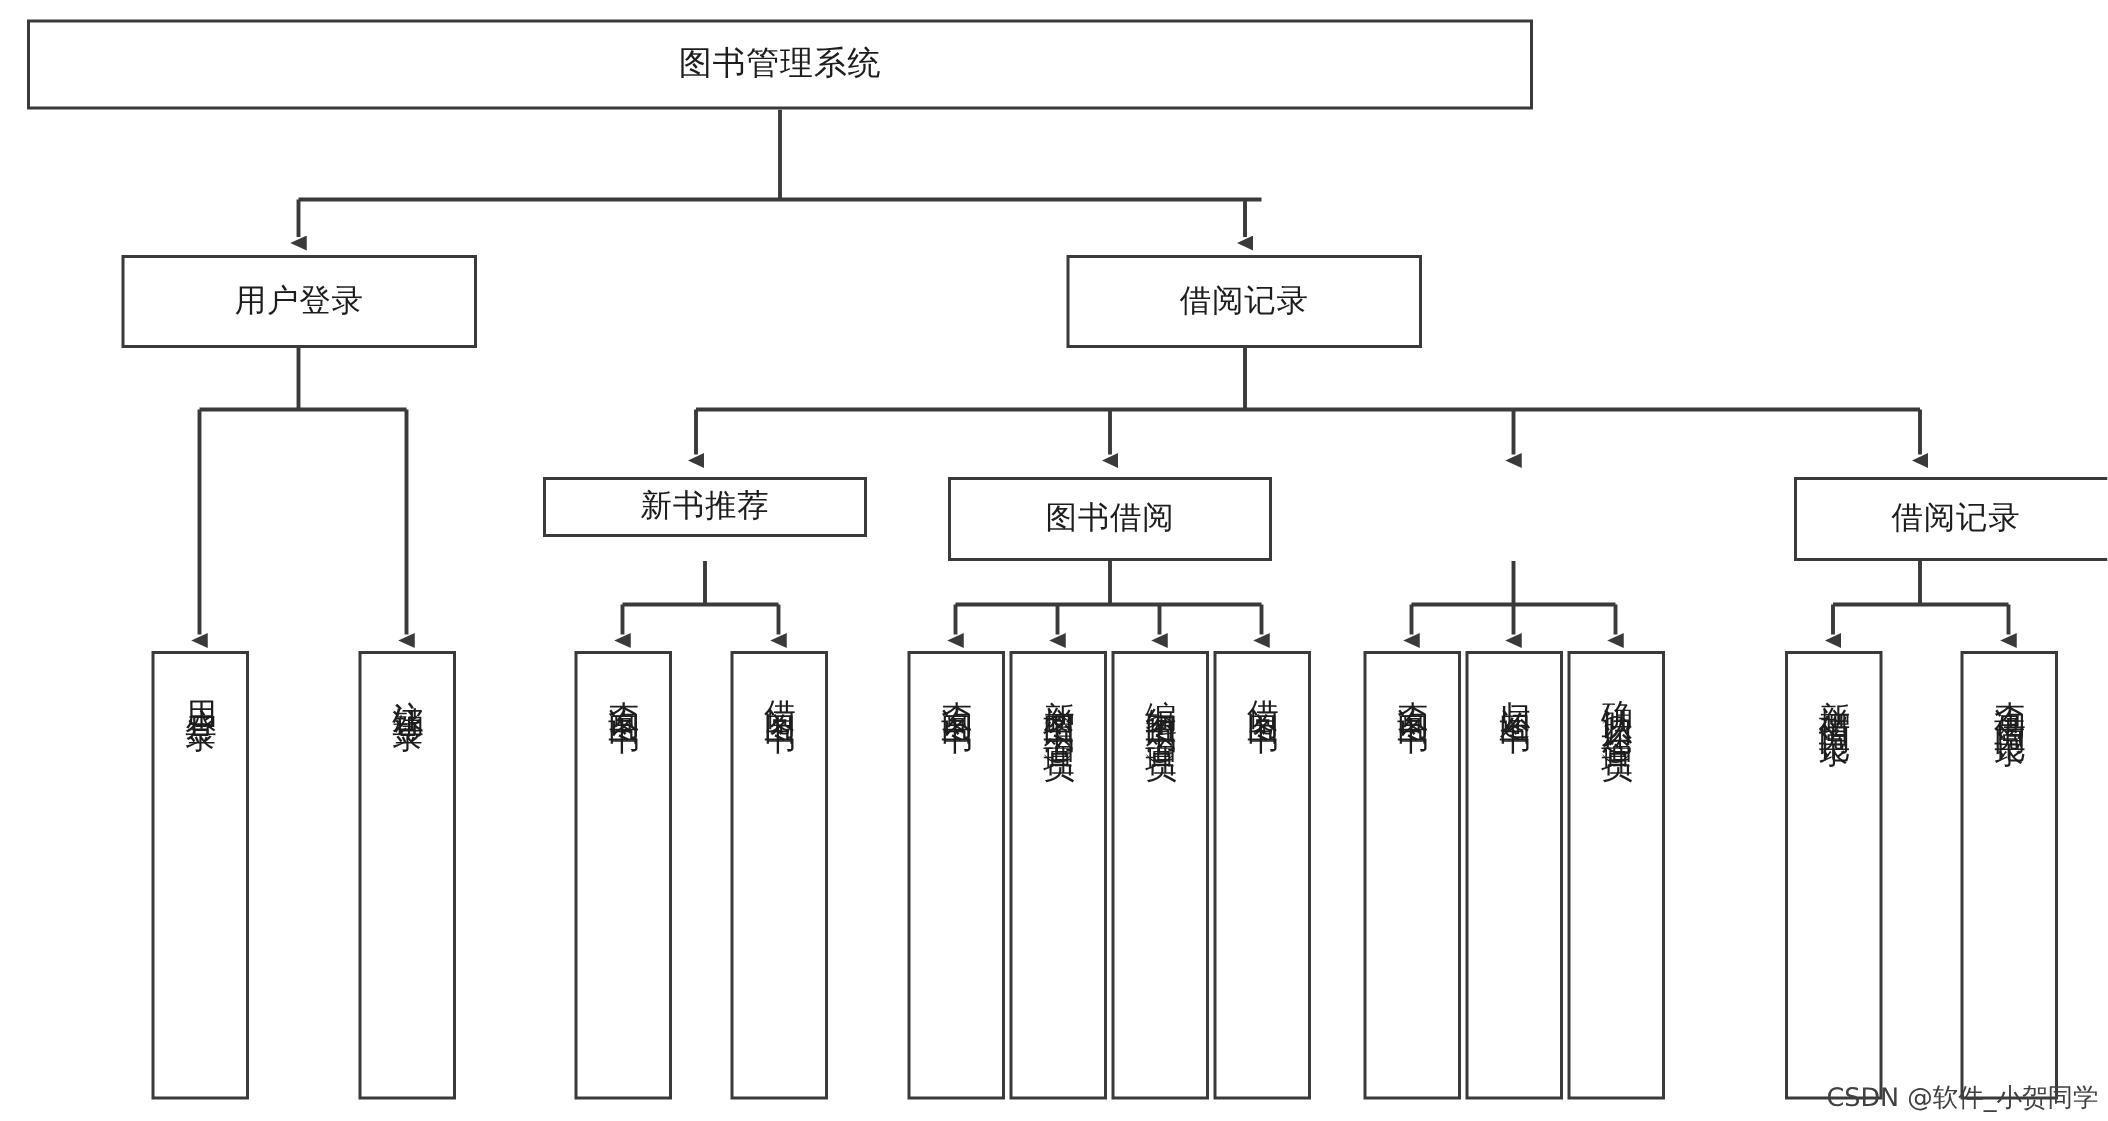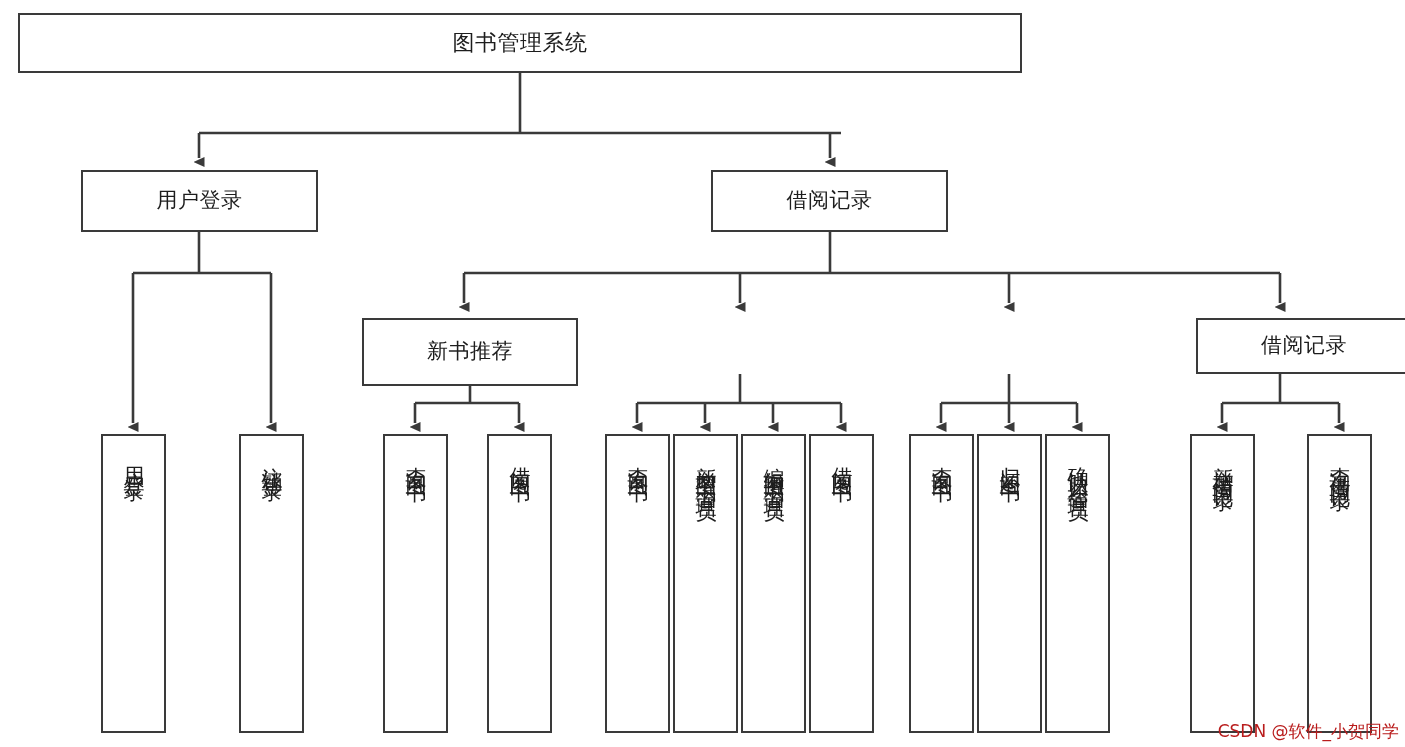--- a/index.html
+++ b/index.html
@@ -59,21 +59,21 @@
     white-space: nowrap;
   }
   .node.root .label {
     font-size: 22px;
   }
   #watermark {
     position: absolute;
     right: 6px;
     bottom: 4px;
     font-size: 17px;
-    color: #b91c1c;
+    color: #404040;
     z-index: 5;
     white-space: nowrap;
     font-family: "DejaVu Sans", "Liberation Sans", sans-serif;
   }
 </style>
 </head>
 <body>
 
 <div id="canvas">
 
@@ -131,22 +131,25 @@
     <span class="label">图书管理系统</span>
   </div>
 
   <div class="node horiz" style="left:81px; top:170px; width:237px; height:62px;">
     <span class="label">用户登录</span>
   </div>
   <div class="node horiz" style="left:711px; top:170px; width:237px; height:62px;">
     <span class="label">借阅记录</span>
   </div>
 
-  <div class="node horiz" style="left:362px; top:318px; width:216px; height:68px;">
+  <div class="node horiz" style="left:362px; top:318px; width:216px; height:40px;">
     <span class="label">新书推荐</span>
+  </div>
+  <div class="node horiz" style="left:632px; top:318px; width:216px; height:56px;">
+    <span class="label">图书借阅</span>
   </div>
   <div class="node horiz" style="left:1172px; top:318px; width:216px; height:56px;margin-left:24px;">
     <span class="label">借阅记录</span>
   </div>
 
   <div class="node vert" style="left:101px; top:434px; width:65px; height:299px;">
     <span class="label">用户登录</span>
   </div>
   <div class="node vert" style="left:239px; top:434px; width:65px; height:299px;">
     <span class="label">注销登录</span>

